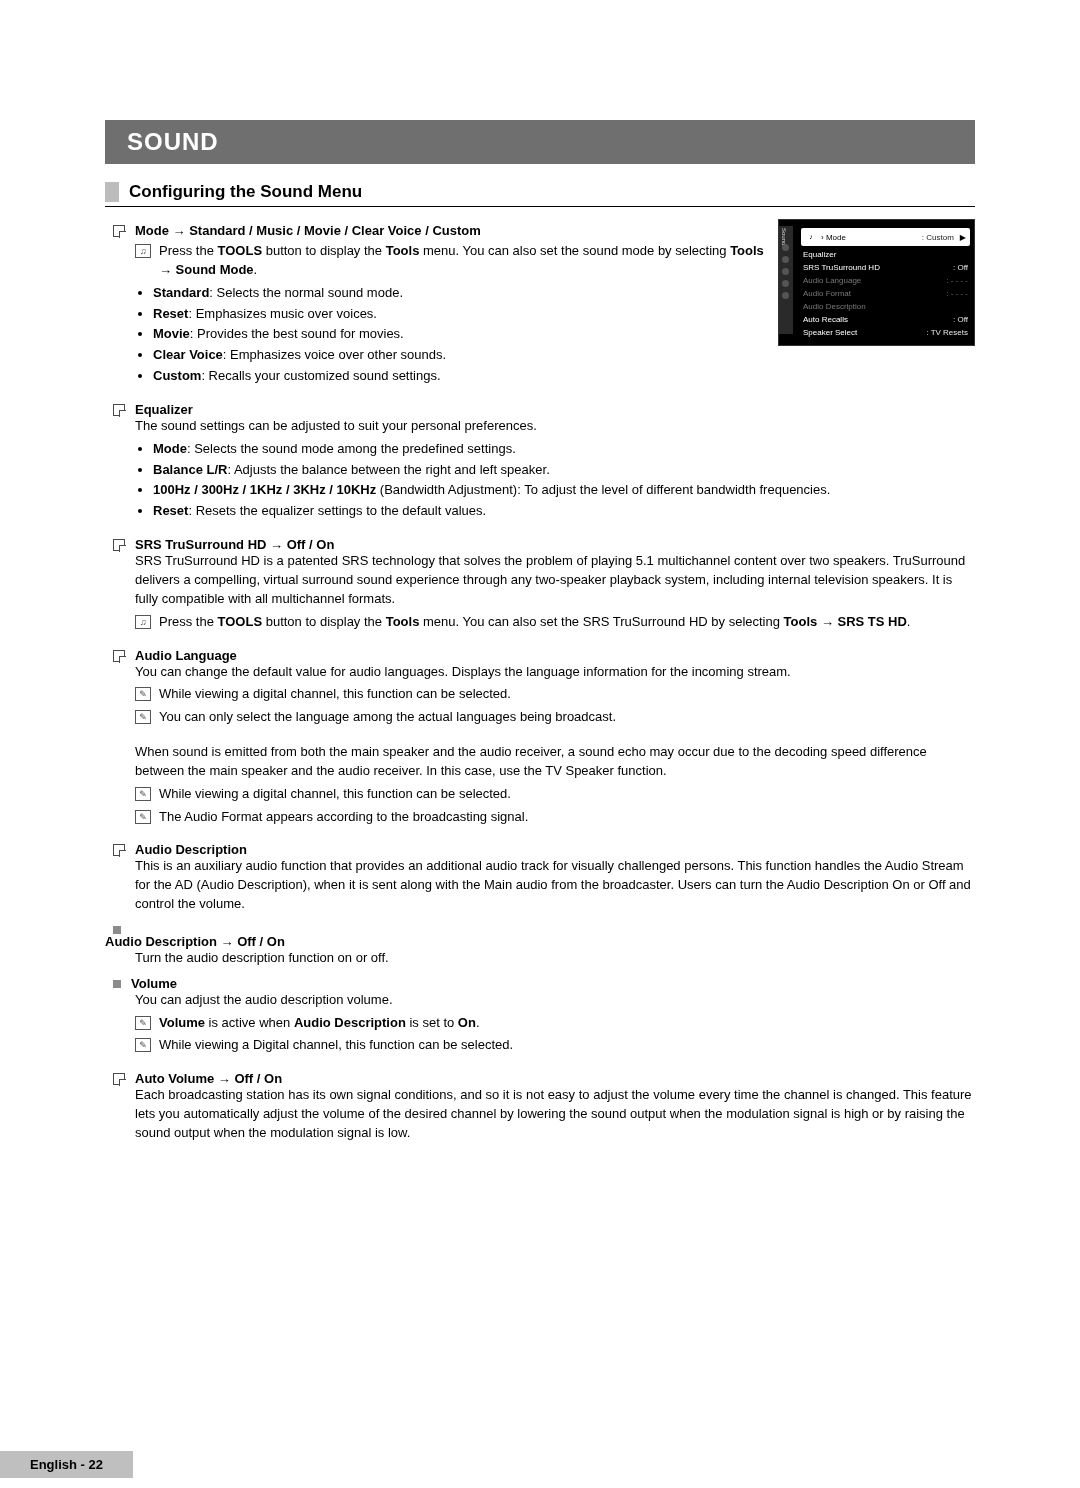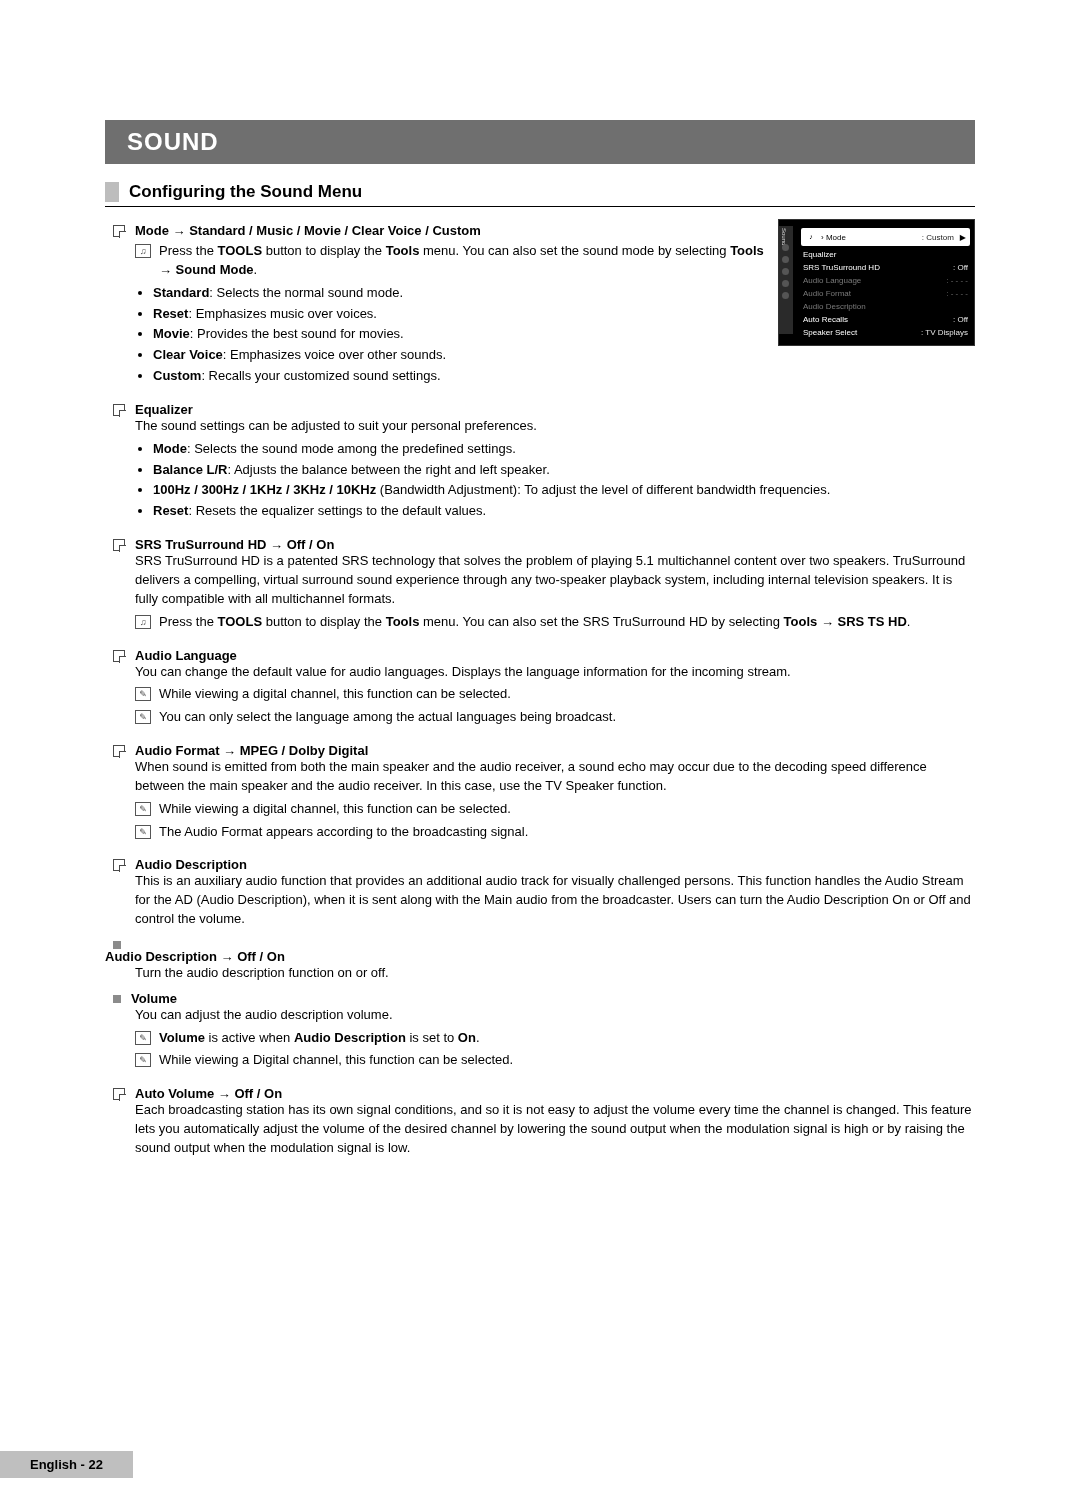--- a/index.html
+++ b/index.html
@@ -243,21 +243,21 @@
         <div class="tv-row dim">
           <span class="lbl">Audio Description</span>
           <span class="val"></span>
         </div>
         <div class="tv-row">
           <span class="lbl">Auto Recalls</span>
           <span class="val">: Off</span>
         </div>
         <div class="tv-row">
           <span class="lbl">Speaker Select</span>
-          <span class="val">: TV Displays</span>
+          <span class="val">: TV Resets</span>
         </div>
       </div>
   </div>
 
   <div class="group">
     <div class="group-head">
       <div class="sq-bullet"></div>
       <div class="sub-head">Mode → Standard / Music / Movie / Clear Voice / Custom</div>
     </div>
     <div class="note-row">
@@ -313,24 +313,20 @@
         <div class="note-icon"></div>
         <div>While viewing a digital channel, this function can be selected.</div>
       </div>
     <div class="note-row">
         <div class="note-icon"></div>
         <div>You can only select the language among the actual languages being broadcast.</div>
       </div>
   </div>
 
   <div class="group">
-    <div class="group-head">
-      <div class="sq-bullet"></div>
-      <div class="sub-head">Audio Format → MPEG / Dolby Digital</div>
-    </div>
     <div class="body-text">When sound is emitted from both the main speaker and the audio receiver, a sound echo may occur due to the decoding speed difference between the main speaker and the audio receiver. In this case, use the TV Speaker function.</div>
     <div class="note-row">
         <div class="note-icon"></div>
         <div>While viewing a digital channel, this function can be selected.</div>
       </div>
     <div class="note-row">
         <div class="note-icon"></div>
         <div>The Audio Format appears according to the broadcasting signal.</div>
       </div>
   </div>

